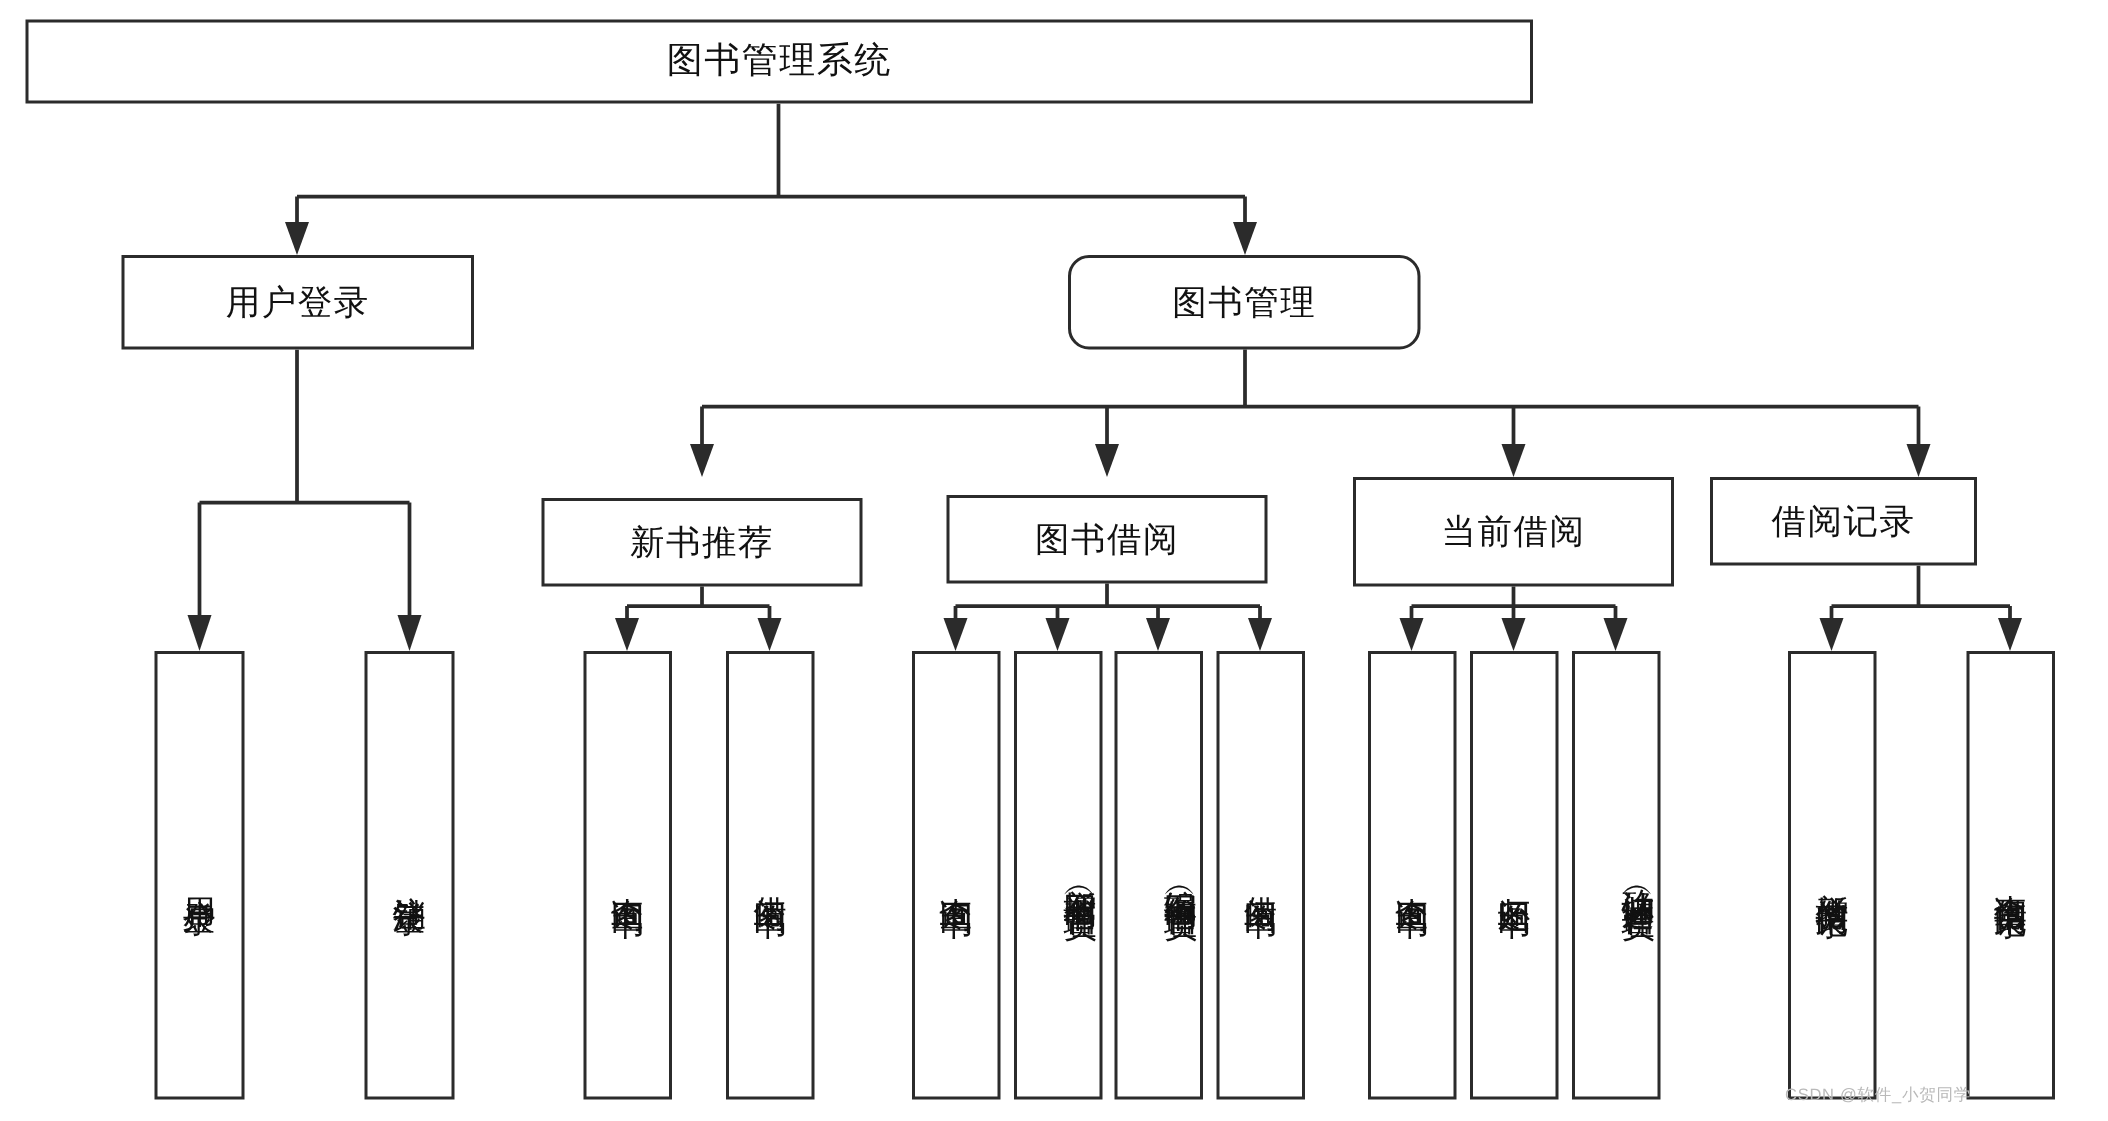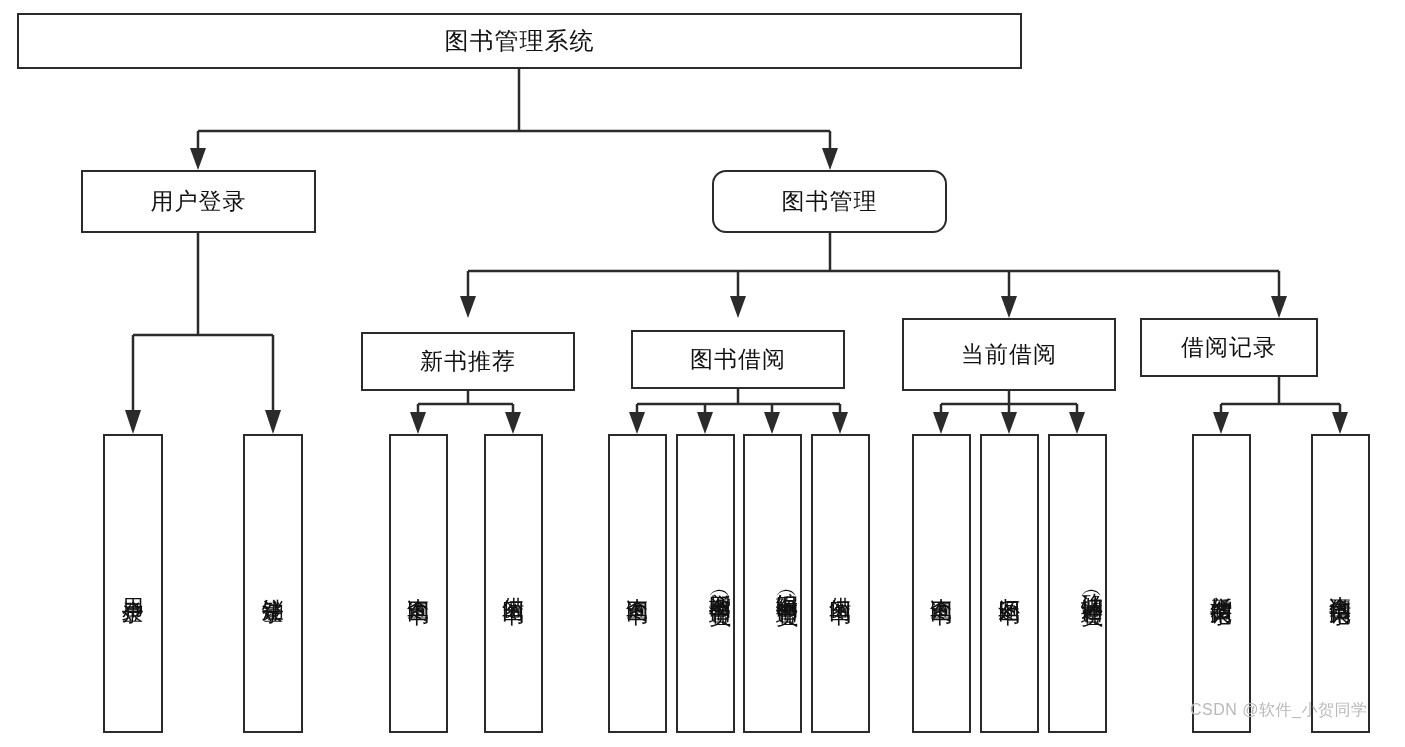--- a/index.html
+++ b/index.html
@@ -27,22 +27,22 @@
     letter-spacing:2px;
     padding:10px 0 10px 0;
     align-items:flex-start;
     justify-content:center;
   }
   .node.vert.top{align-items:flex-start;}
   .node.vert.mid{align-items:center;}
   #root-node{font-size:24px;}
   #watermark{
     position:absolute;
-    left:1190px;top:700px;
-    font-size:16px;
+    left:1190px;top:722px;
+    font-size:11px;
     color:#b9b9b9;
     letter-spacing:0.5px;
     white-space:nowrap;
     pointer-events:none;
   }
   svg#edges{position:absolute;left:0;top:0;width:1405px;height:747px;}
   svg#edges line,svg#edges path{stroke:#2b2b2b;stroke-width:2.5;fill:none;}
   svg#edges polygon{fill:#2b2b2b;}
 </style>
 </head>

